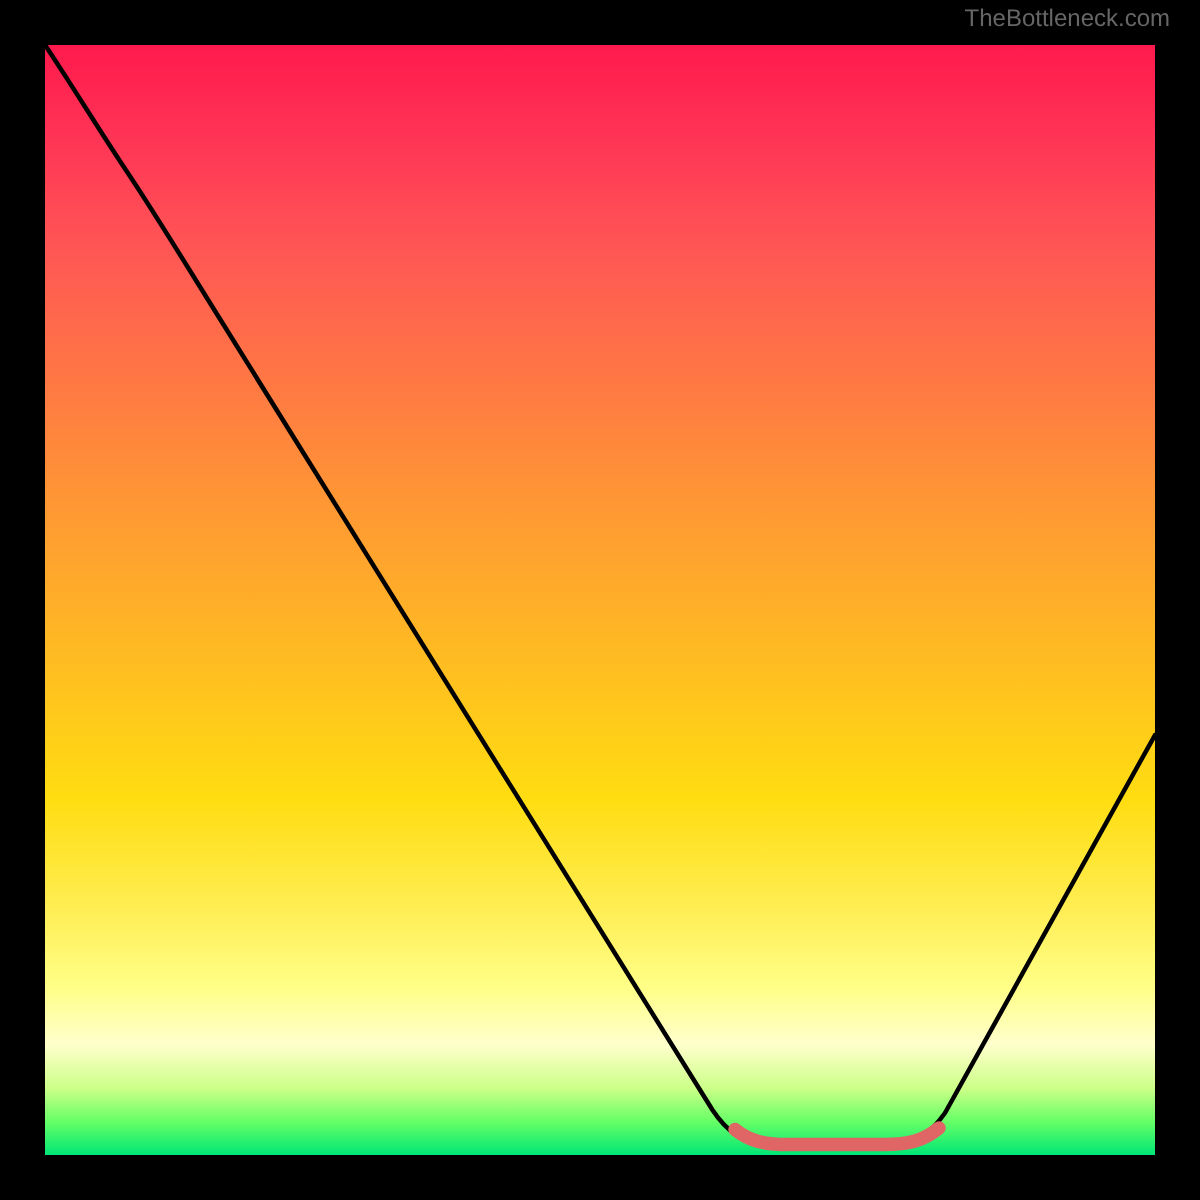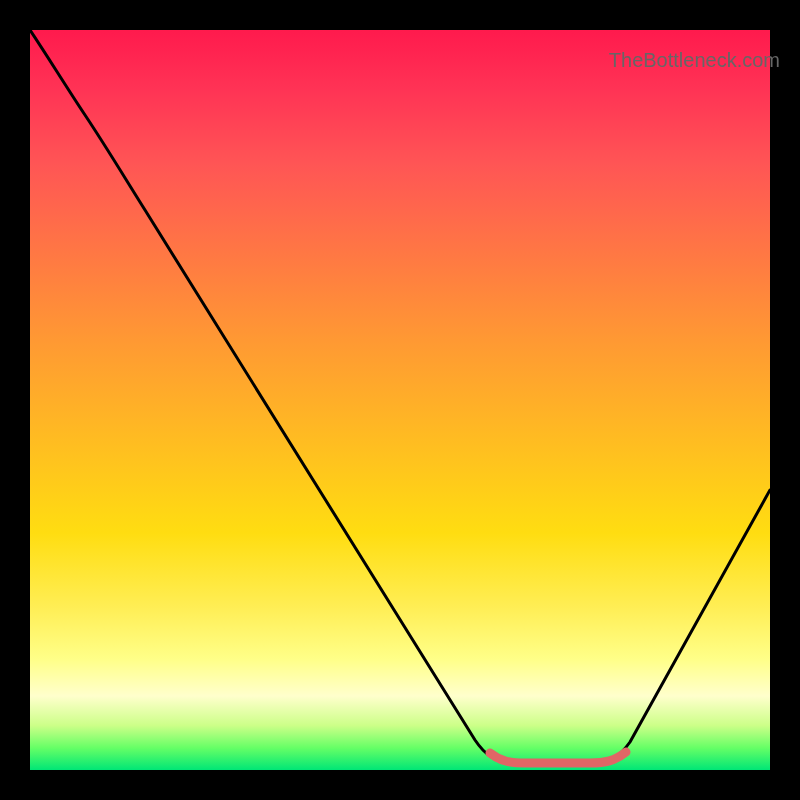--- a/index.html
+++ b/index.html
@@ -8,24 +8,23 @@
       height: 800px;
       background: #000;
       position: relative;
       font-family: Arial, sans-serif;
     }
     .watermark {
       position: absolute;
       top: 4px;
       right: 20px;
       color: #666;
-      font-size: 20px;
+      font-size: 16px;
       font-weight: 500;
       z-index: 10;
-      margin-top: 45px;
     }
     .plot-area {
       position: absolute;
       left: 30px;
       top: 30px;
       width: 740px;
       height: 740px;
       background: linear-gradient(to bottom,
         #ff1a4d 0%,
         #ff3355 8%,

